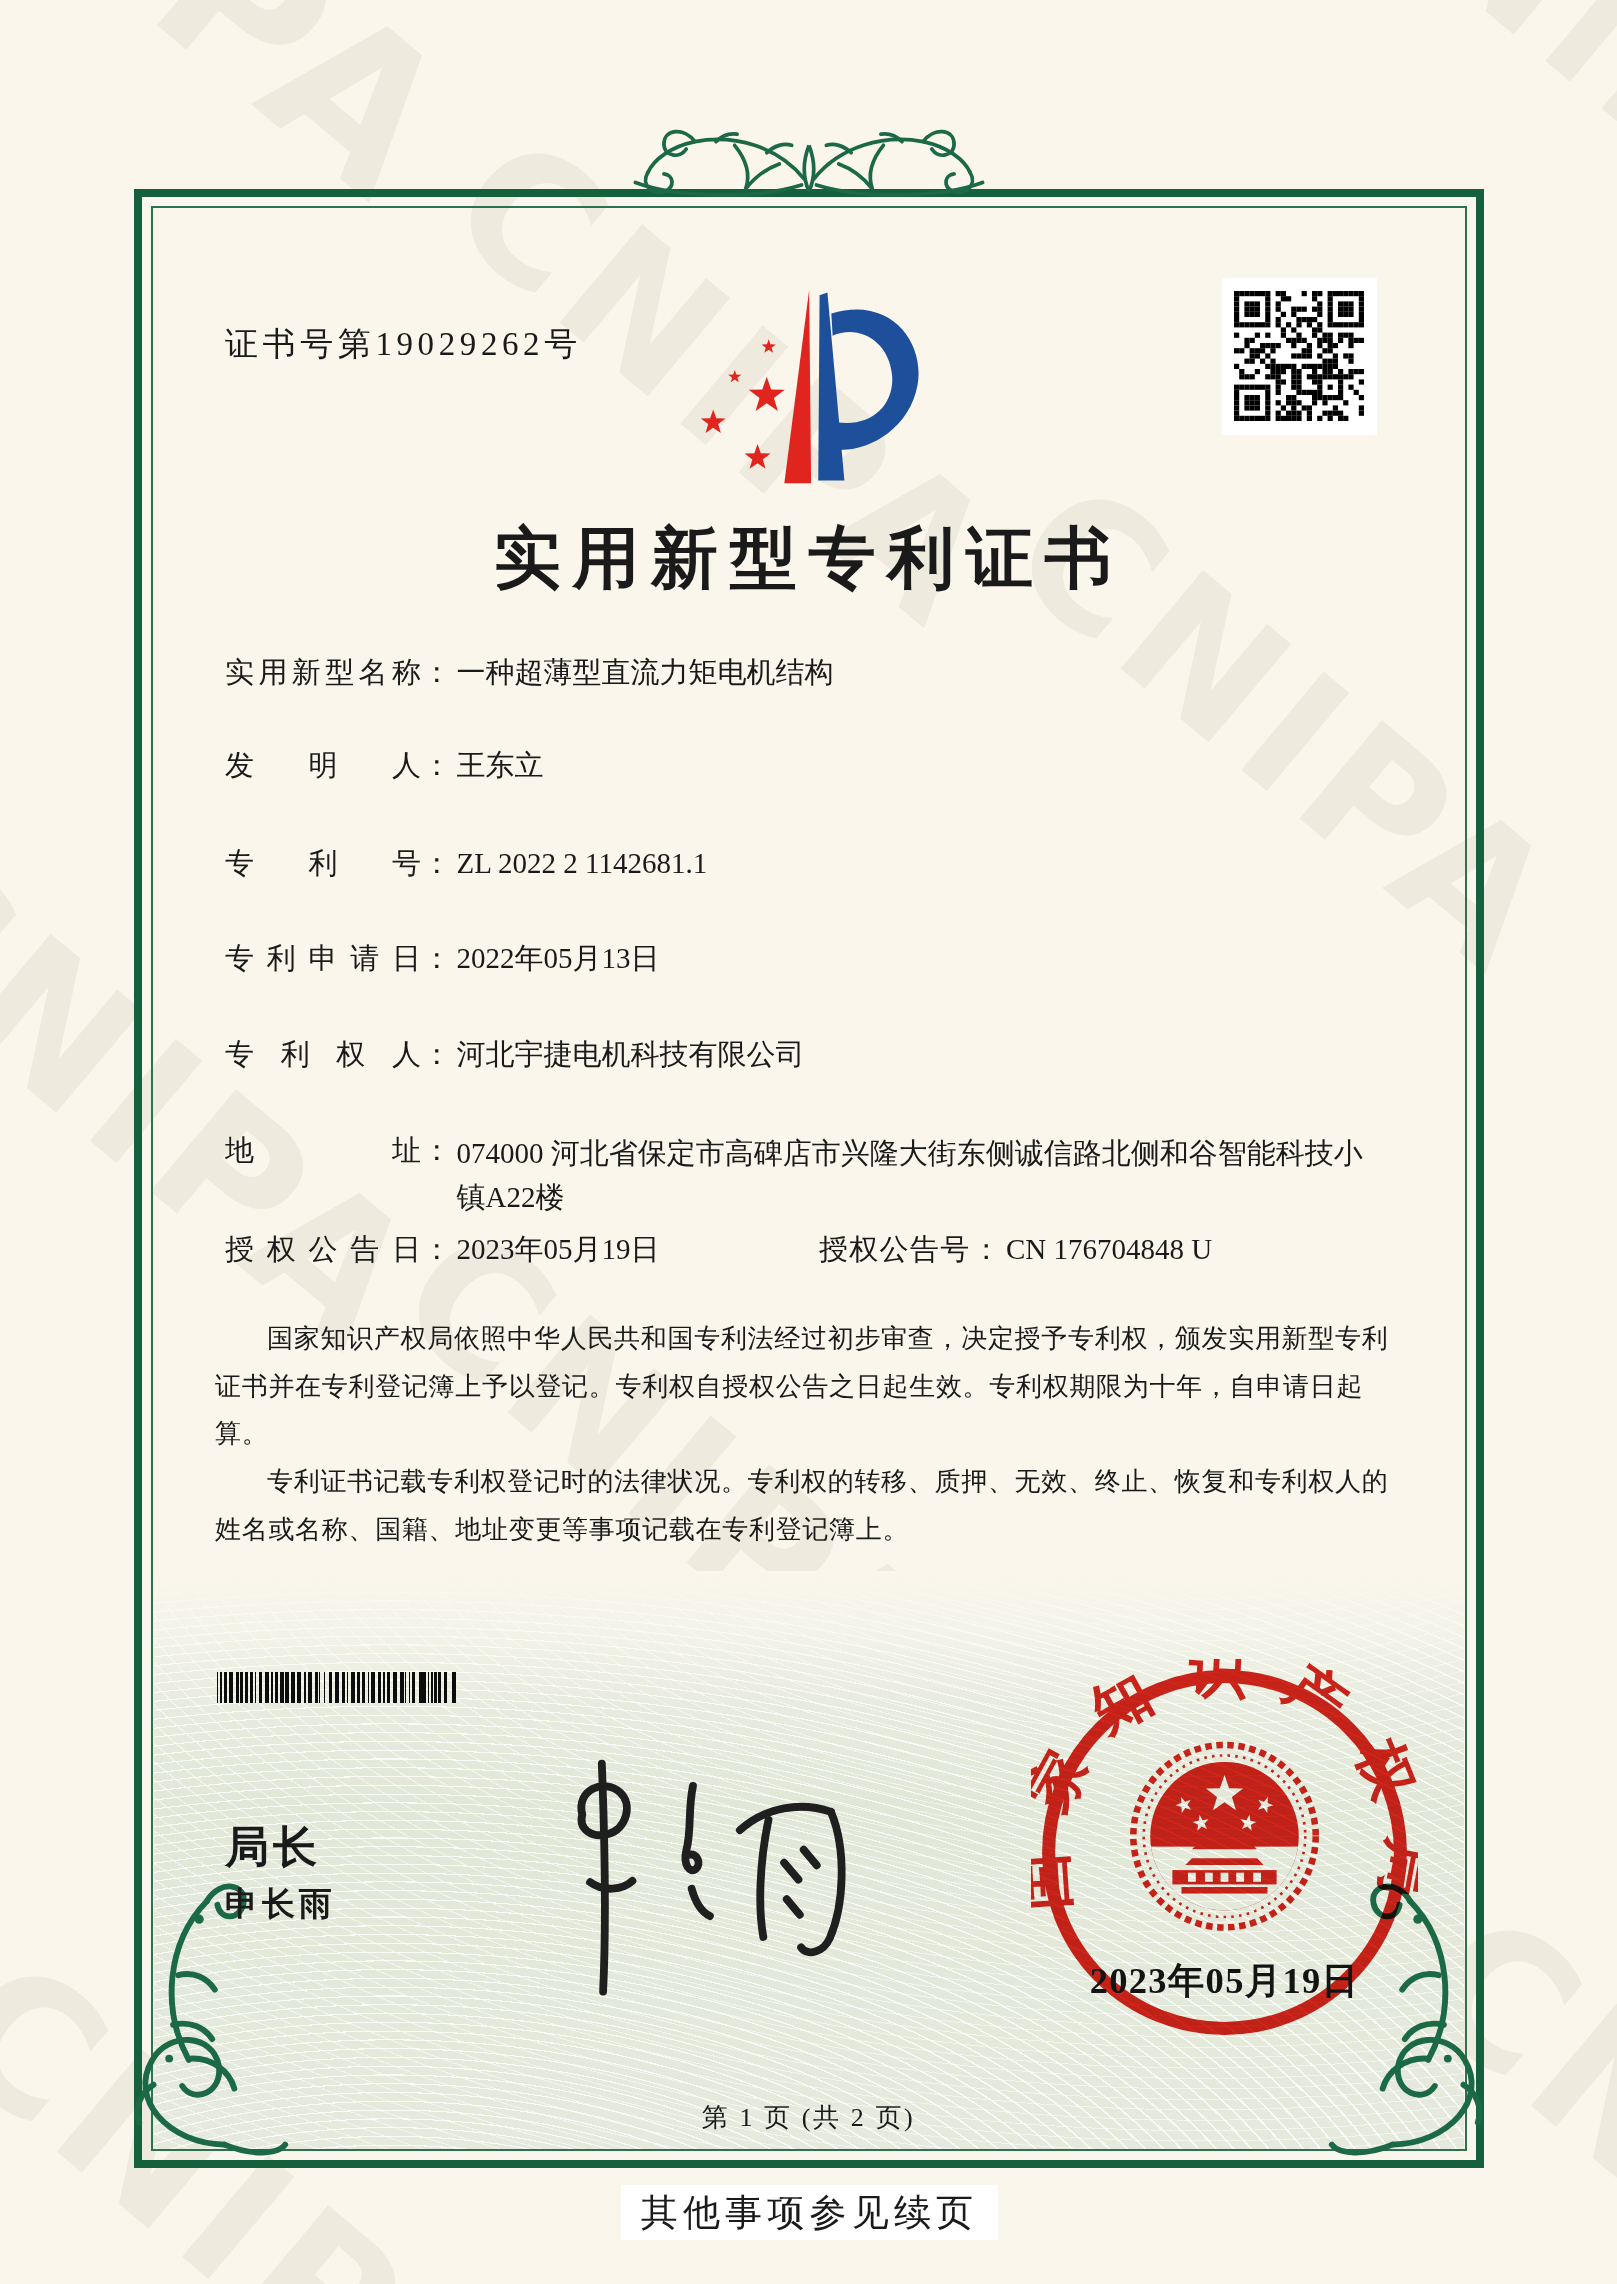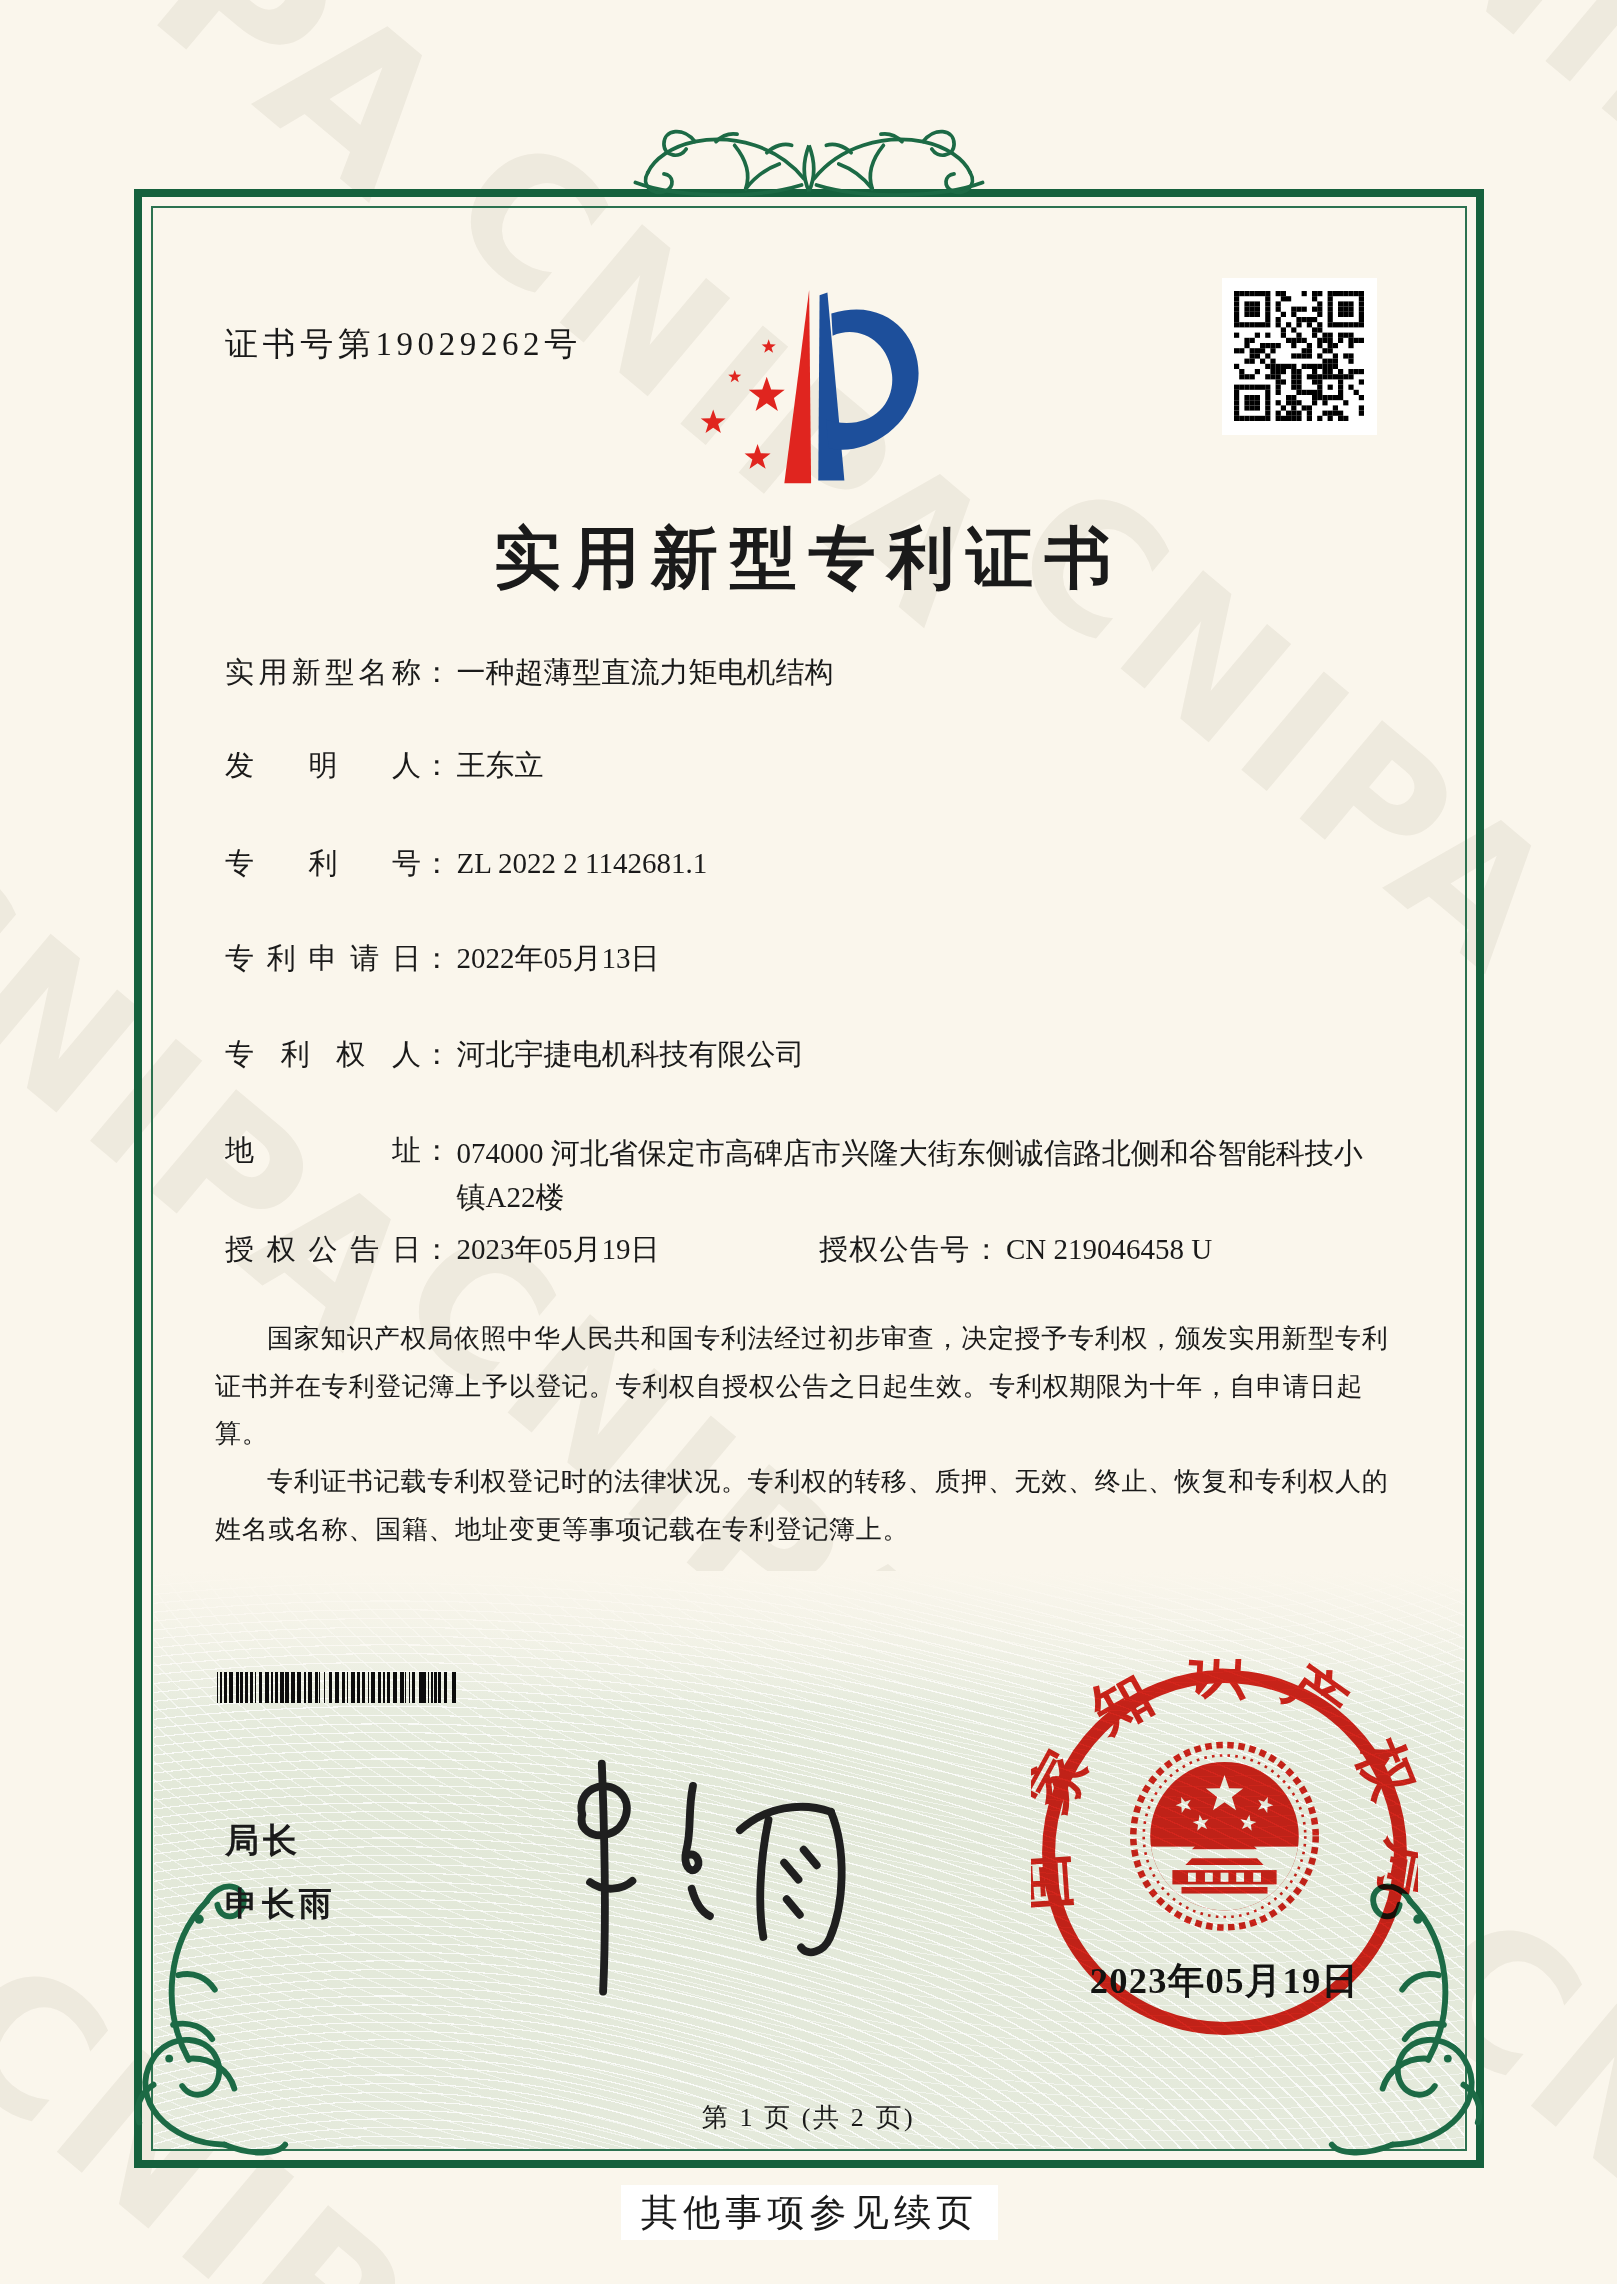--- a/index.html
+++ b/index.html
@@ -33,21 +33,21 @@
   .val{white-space:pre-wrap;}
   .r0{top:654px}.r1{top:747px}.r2{top:845px}.r3{top:940px}.r4{top:1036px}
   .r5{top:1132px}.r5 .val{width:913px;line-height:1.5;}
   .r6{top:1231px;width:1259px;}
   .grp2{position:absolute;left:594px;top:0;display:flex;}
   .grp2 .lbl{width:auto;letter-spacing:1.3px;}
   .body-p{left:215px;width:1200px;font-size:26px;line-height:1.83;text-indent:2em;letter-spacing:0.7px;}
   .p1{top:1315px}.p2{top:1458px}
   .barcode{left:217px;top:1672px;width:239px;height:31px;}
   .barcode i{position:absolute;top:0;height:100%;background:#0c0c0c;}
-  .sig-title{left:225px;top:1818px;font-size:34px;font-weight:700;
+  .sig-title{left:225px;top:1818px;font-size:44px;font-weight:700;
       font-family:Liberation Sans, sans-serif;letter-spacing:3.9px;}
   .sig-name{left:225px;top:1882px;font-size:33px;font-weight:700;
       font-family:"Liberation Sans","DejaVu Sans",sans-serif;letter-spacing:3.9px;}
   .signature{left:492px;top:1752px;z-index:5;}
   .seal{left:1031px;top:1659px;z-index:6;mix-blend-mode:multiply;}
   .qrbox{left:1222px;top:278px;width:155px;height:157px;background:#fff;z-index:5;}
   .qrbox svg{position:absolute;left:12.4px;top:13px;}
   .qr-mods rect{fill:#000;}
   .logo{left:676px;top:286px;z-index:5;}
   .pagenum{left:0;top:2100px;width:1617px;text-align:center;font-size:26px;letter-spacing:2.6px;}
@@ -475,21 +475,21 @@
       <span class="colon">：</span>
       <span class="val">074000 河北省保定市高碑店市兴隆大街东侧诚信路北侧和谷智能科技小镇A22楼</span>
   </div>
   <div class="z row r6">
     <span class="lbl">授权公告日</span>
       <span class="colon">：</span>
       <span class="val">2023年05月19日</span>
     <span class="grp2">
       <span class="lbl">授权公告号</span>
         <span class="colon">：</span>
-        <span class="val">CN 219046458 U</span>
+        <span class="val">CN 176704848 U</span>
     </span>
   </div>
 
   <div class="z body-p p2">专利证书记载专利权登记时的法律状况。专利权的转移、质押、无效、终止、恢复和专利权人的姓名或名称、国籍、地址变更等事项记载在专利登记簿上。</div>
   <div class="z body-p p1">国家知识产权局依照中华人民共和国专利法经过初步审查，决定授予专利权，颁发实用新型专利证书并在专利登记簿上予以登记。专利权自授权公告之日起生效。专利权期限为十年，自申请日起算。</div>
 
   <div class="z barcode" id="bars">
       <i style="left:0px;width:1.3px"></i>
       <i style="left:2.6px;width:2px"></i>
       <i style="left:6.5px;width:3.9px"></i>

